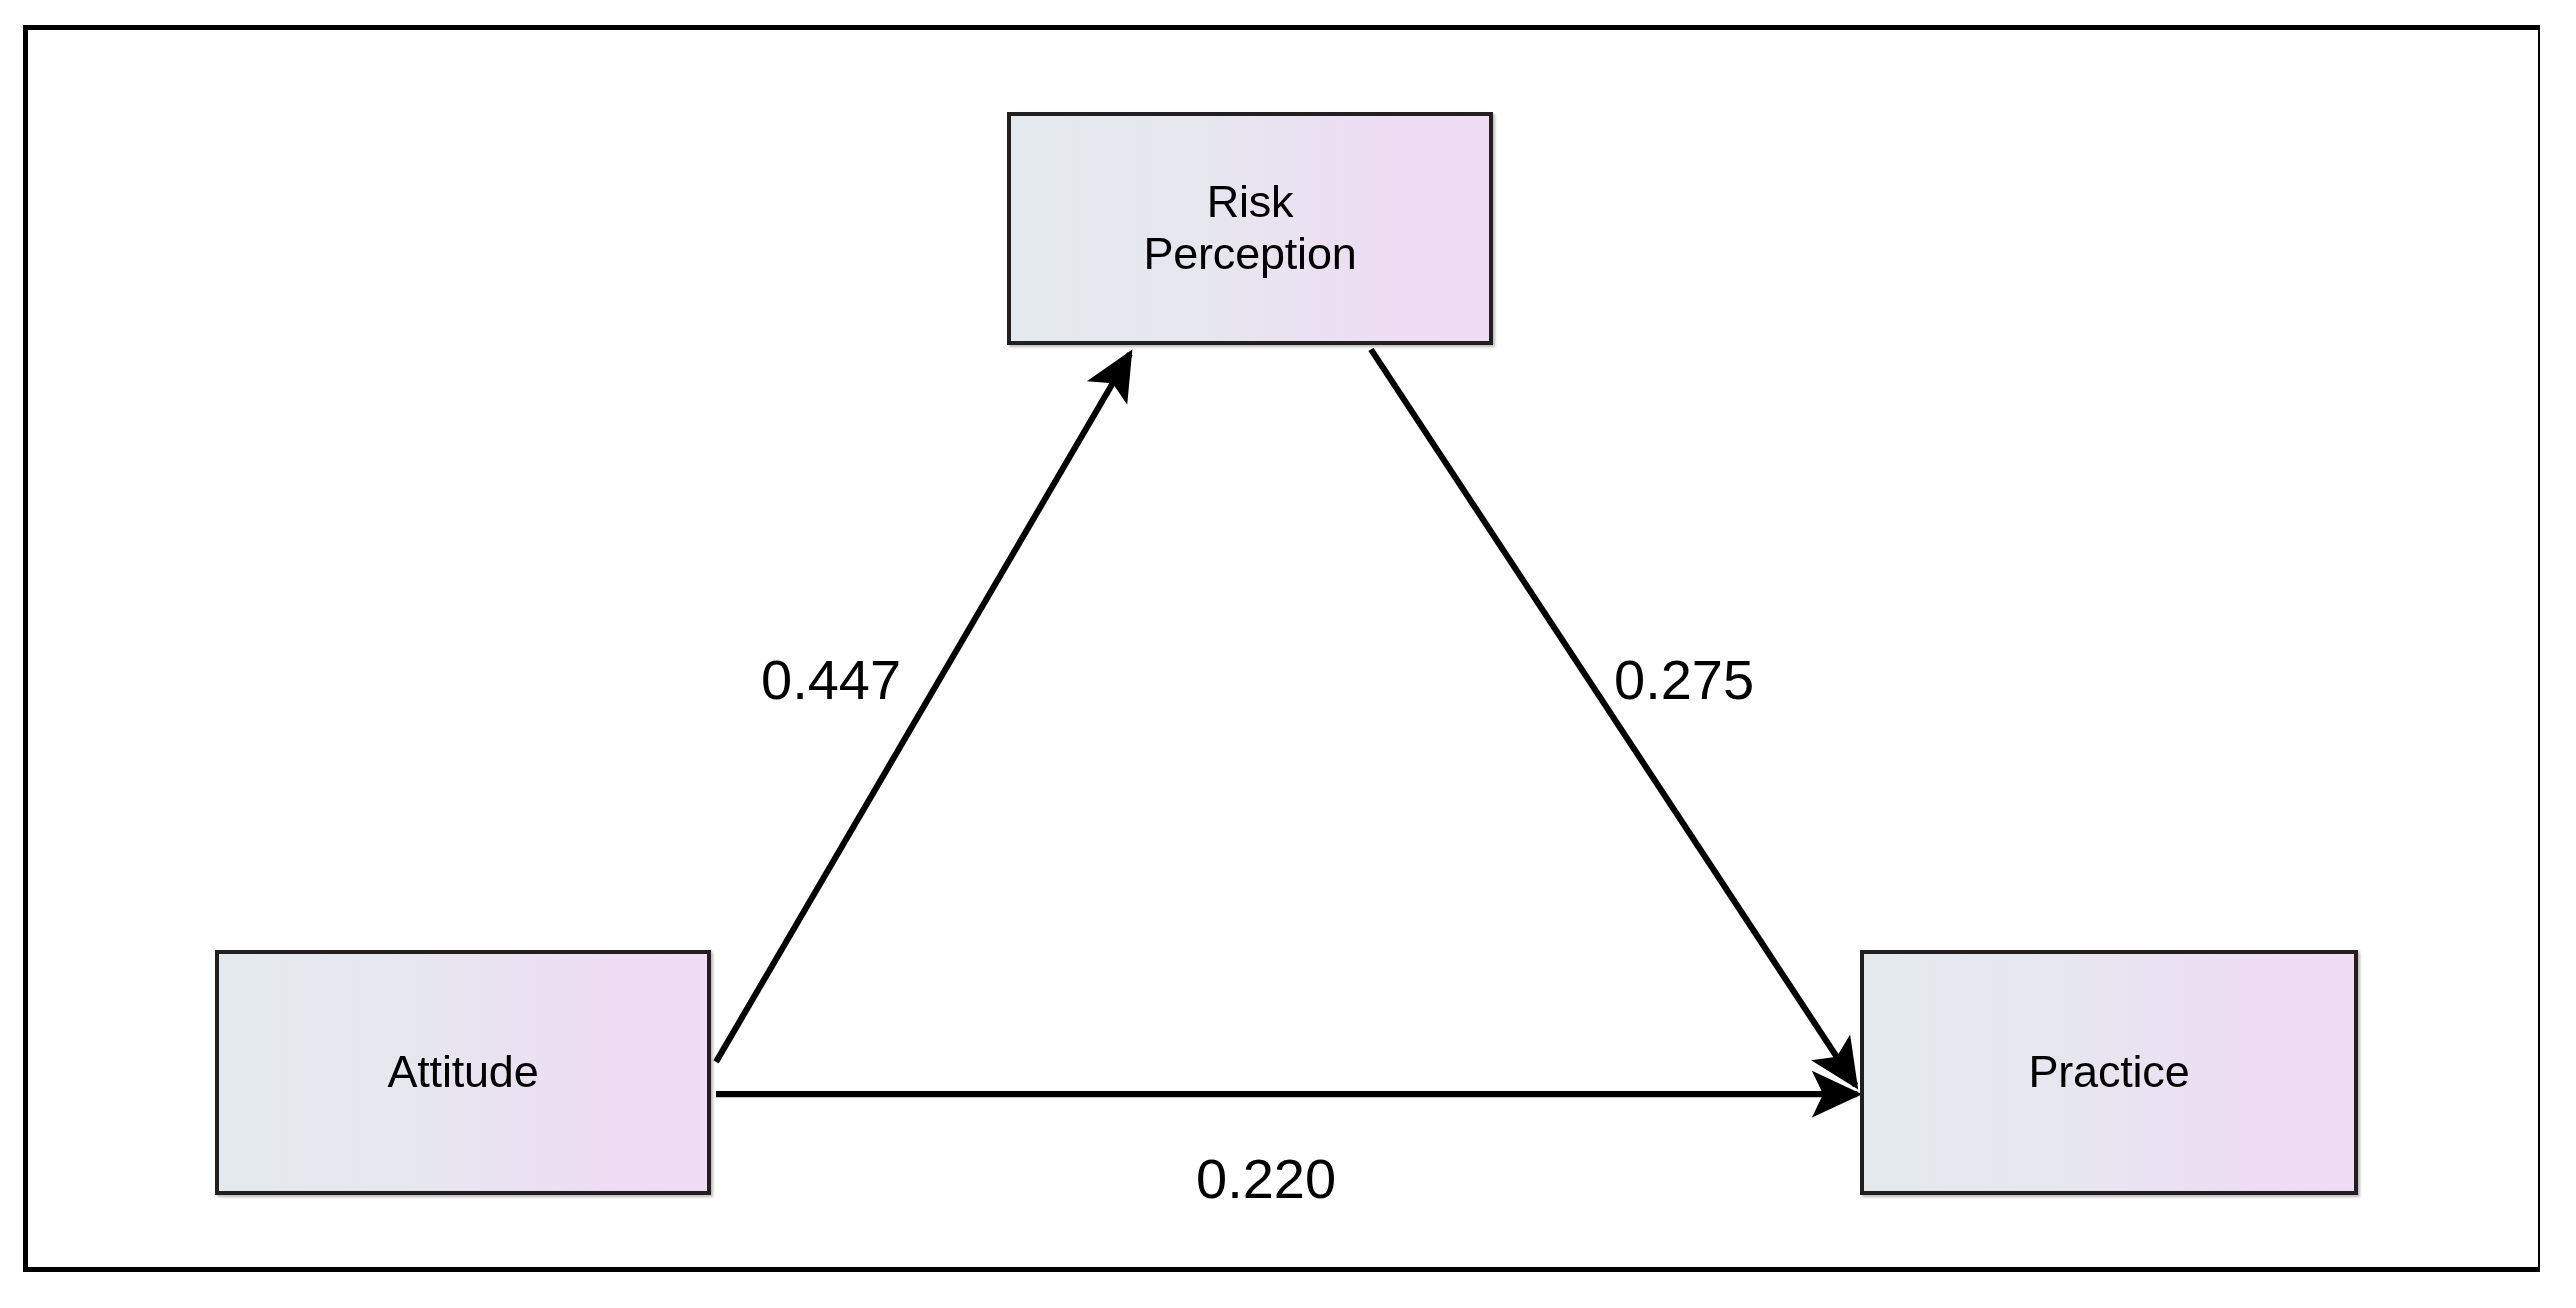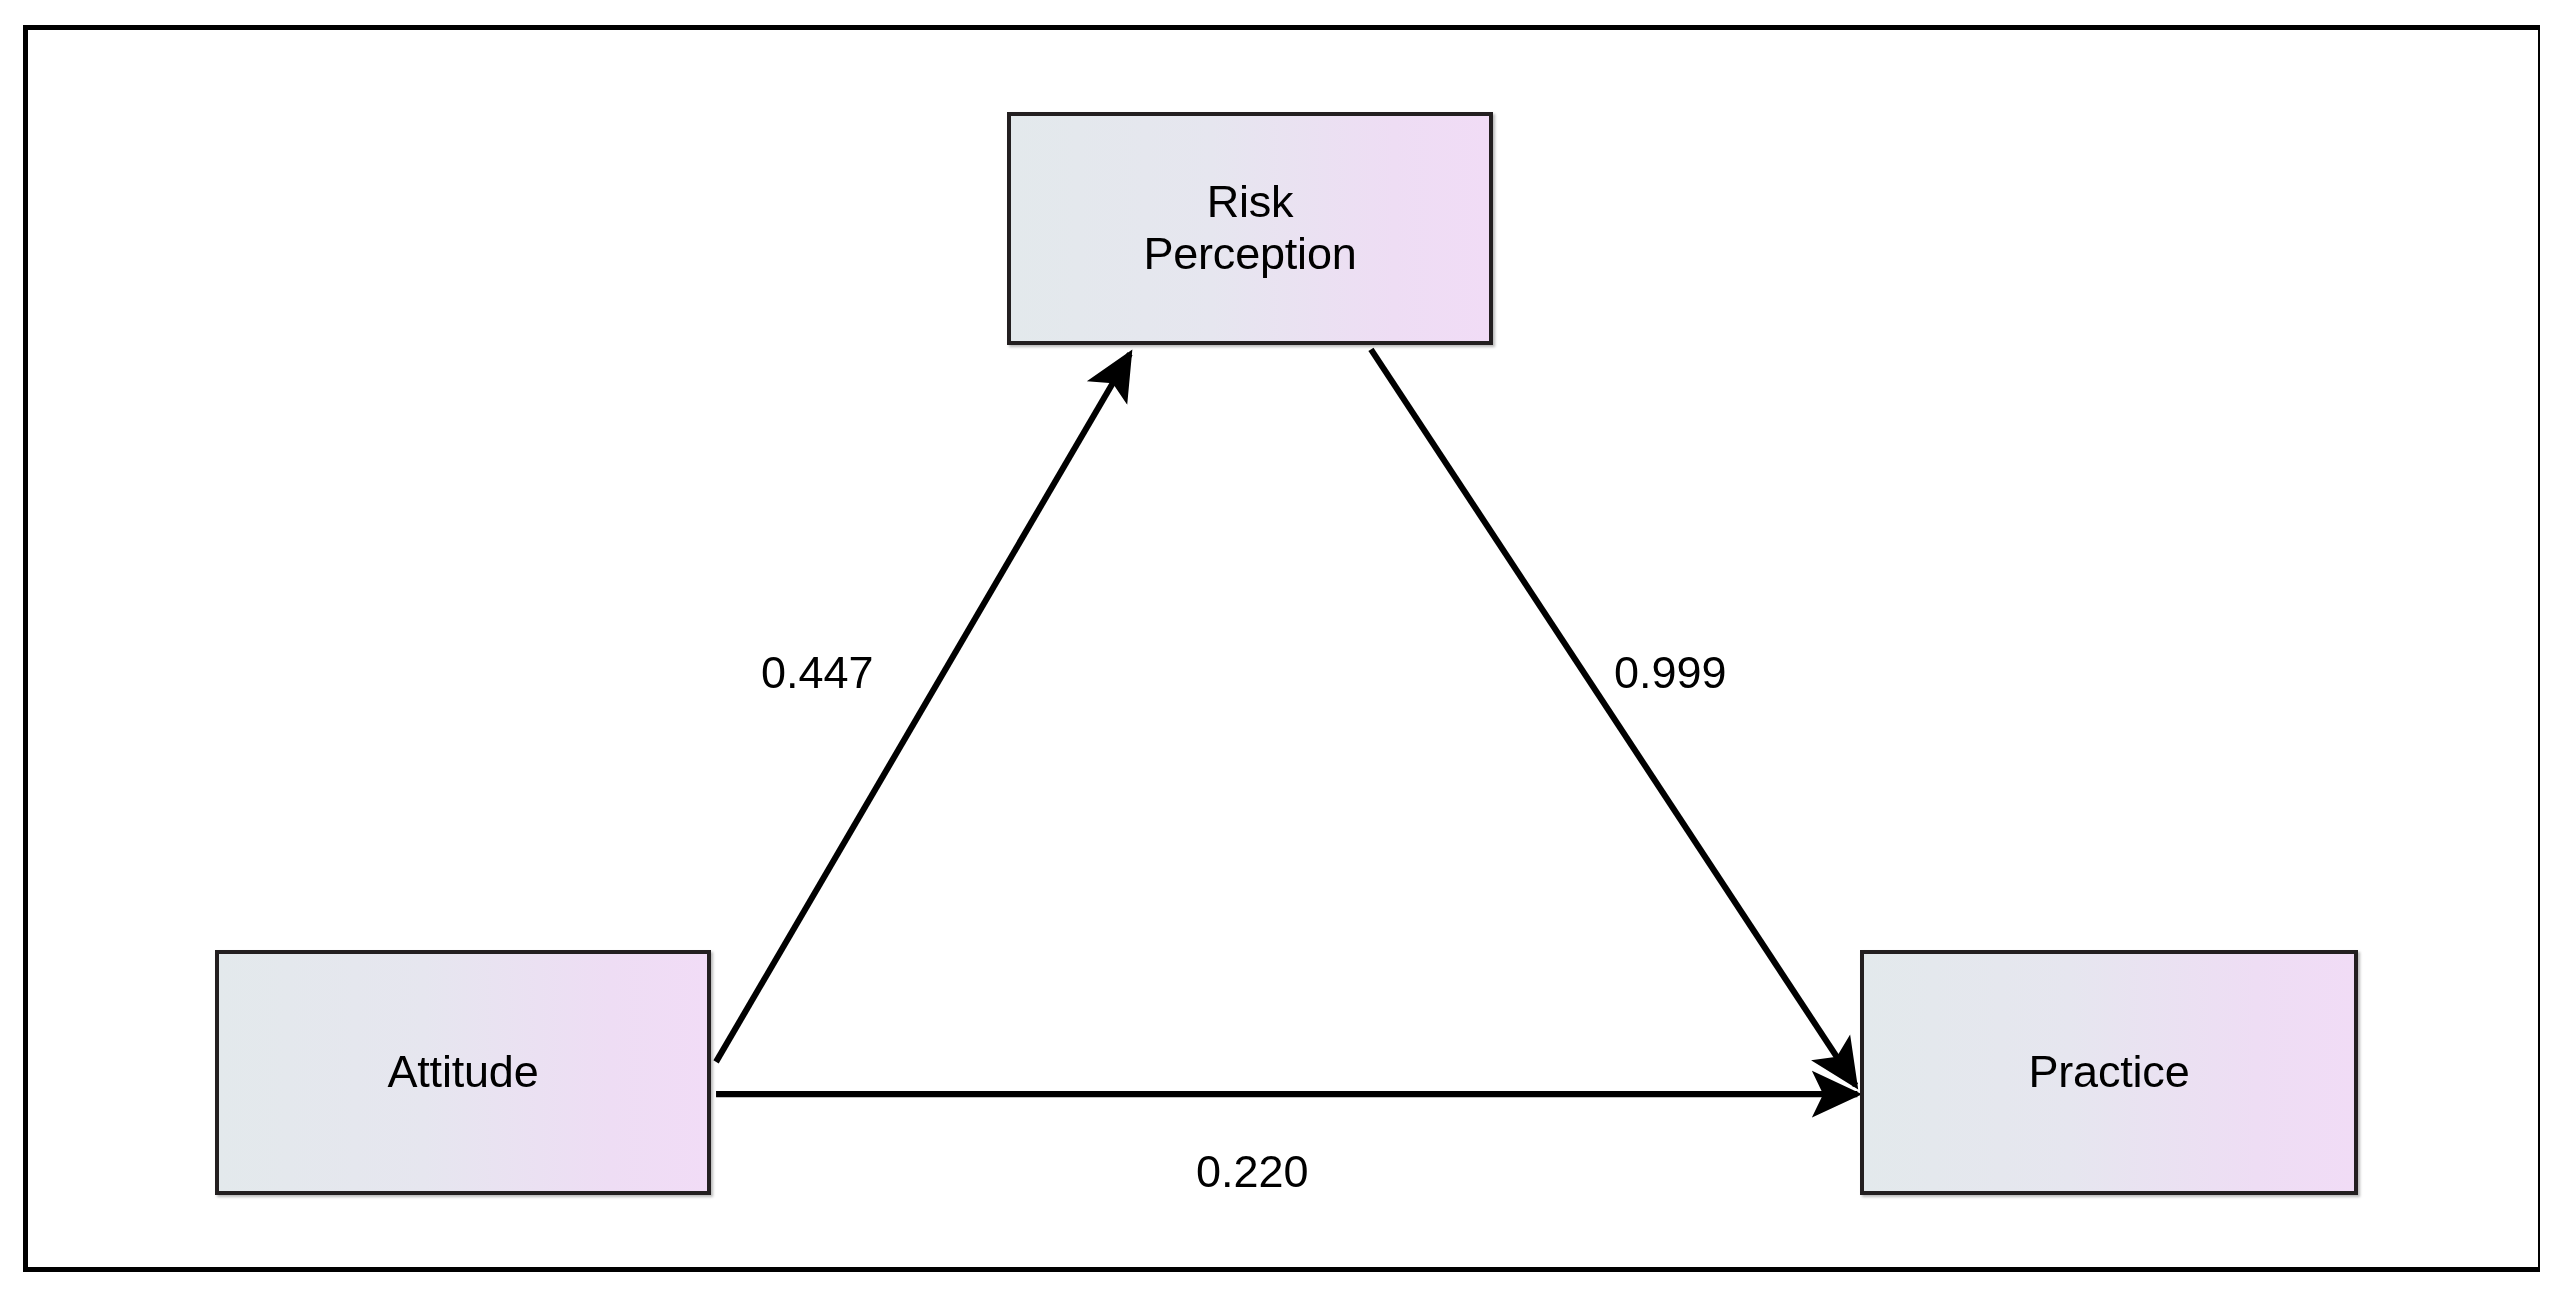--- a/index.html
+++ b/index.html
@@ -56,21 +56,21 @@
     line-height: 1.16;
     letter-spacing: -0.2px;
     white-space: pre-line;
     font-weight: 400;
   }
   
   .edge-label {
     position: absolute;
     color: #000000;
     font-family: "Liberation Sans", sans-serif;
-    font-size: 45px;
+    font-size: 56px;
     font-weight: 400;
     white-space: nowrap;
     letter-spacing: 0px;
   }
 </style>
 </head>
 <body>
 
 <div id="canvas">
 
@@ -104,19 +104,19 @@
     <div class="node" style="left:187px; top:920px; width:496px; height:245px;">
       <span class="node-label">Attitude</span>
     </div>
 
     <div class="node" style="left:1832px; top:920px; width:498px; height:245px;">
       <span class="node-label">Practice</span>
     </div>
 
     <div class="edge-label" style="left:733px; top:617px;">0.447</div>
 
-    <div class="edge-label" style="left:1586px; top:617px;">0.999</div>
+    <div class="edge-label" style="left:1586px; top:617px;">0.275</div>
 
     <div class="edge-label" style="left:1168px; top:1116px;">0.220</div>
 
   </div>
 </div>
 
 
 </body></html>

